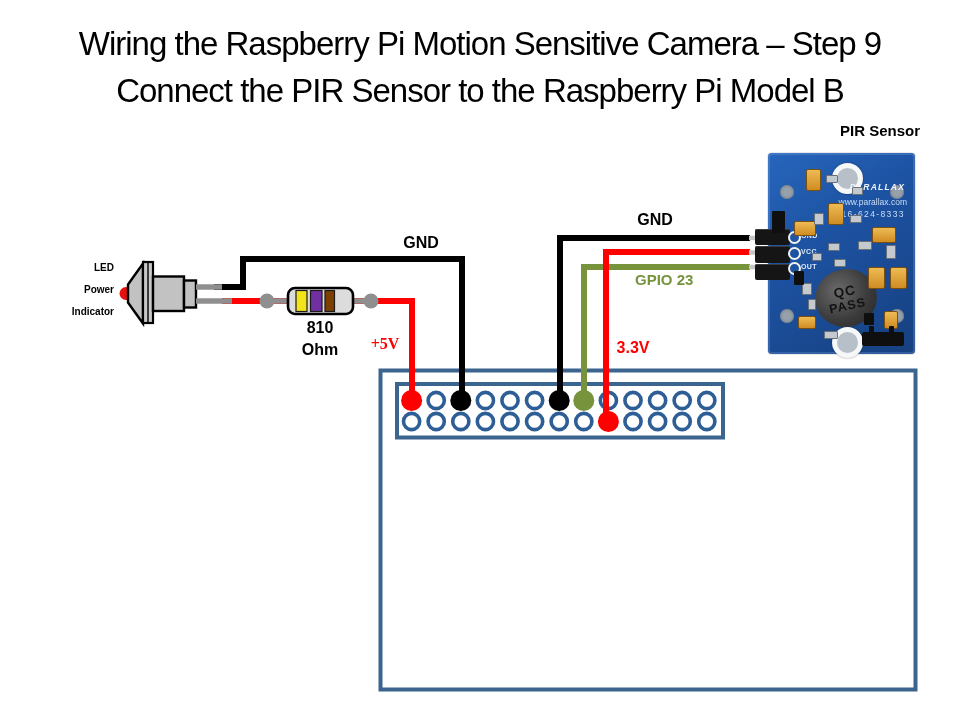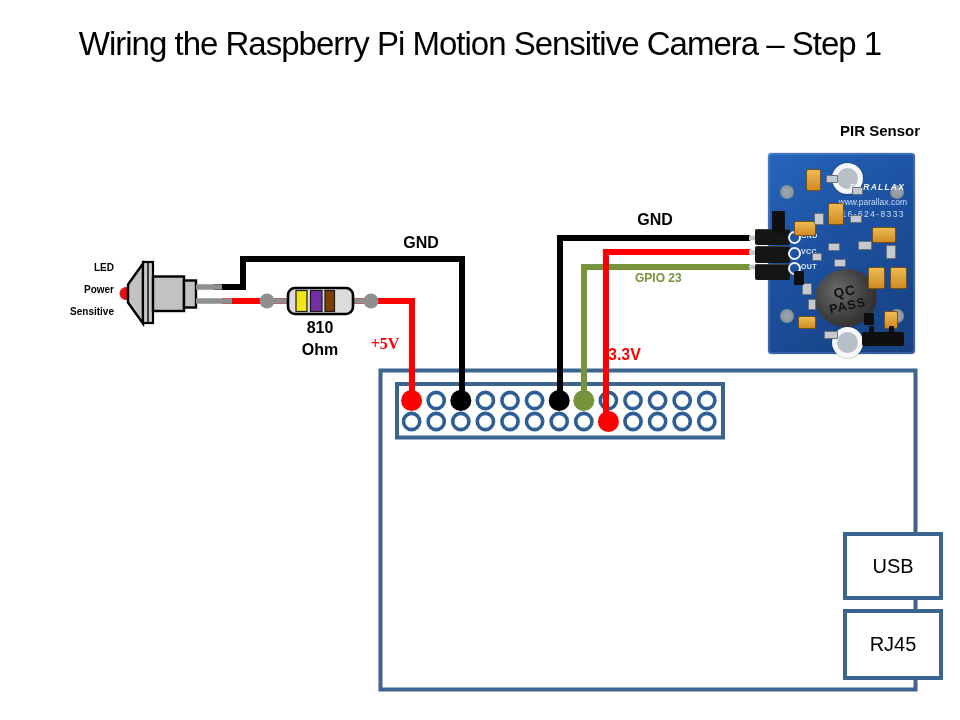--- a/index.html
+++ b/index.html
@@ -43,21 +43,22 @@
   #qc-sticker span{position:static;letter-spacing:1px;}
   .brandtxt{color:#eef3fb;font-weight:bold;font-style:italic;font-size:8.5px;letter-spacing:1.2px;}
   .boardtxt{color:#c9ddf6;font-size:8.5px;}
 </style>
 </head>
 <body>
 
 <div id="stage">
 
   <div class="title">
-    <div>Wiring the Raspberry Pi Motion Sensitive Camera – Step 1</div>
+    <div>Wiring the Raspberry Pi Motion Sensitive Camera – Step 9</div>
+    <div>Connect the PIR Sensor to the Raspberry Pi Model B</div>
   </div>
 
   <svg id="wiring-svg" width="960" height="720" viewBox="0 0 960 720">
 
     <g>
       <rect x="380.5" y="370.5" width="535" height="319" fill="none" stroke="var(--blue)" stroke-width="4"></rect>
       <rect x="397" y="384" width="326" height="53.5" fill="none" stroke="var(--blue)" stroke-width="4"></rect>
     </g>
 
     <g id="pin-grid">
@@ -125,46 +126,40 @@
       <rect x="288" y="288" width="65" height="26" rx="7" fill="#DCDCDC" stroke="#000" stroke-width="2.6"></rect>
       <rect x="296" y="290.5" width="11" height="21" fill="#F2E419" stroke="#1a1a1a" stroke-width="1.2"></rect>
       <rect x="310.5" y="290.5" width="11.5" height="21" fill="#7030A0" stroke="#1a1a1a" stroke-width="1.2"></rect>
       <rect x="325" y="290.5" width="9.5" height="21" fill="#7B3F00" stroke="#1a1a1a" stroke-width="1.2"></rect>
     </g>
   </svg>
 
   <div class="lbl" style="left:30px;top:257px;width:84px;text-align:right;font-size:10px;line-height:22px;">
     <div>LED</div>
     <div>Power</div>
-    <div>Sensitive</div>
+    <div>Indicator</div>
   </div>
 
   <div class="lbl" style="left:291px;top:317px;width:58px;text-align:center;font-size:16px;line-height:22px;">
     <div>810</div>
     <div>Ohm</div>
   </div>
 
   <div class="lbl" style="left:398px;top:234px;width:46px;text-align:center;font-size:16px;">GND</div>
 
   <div class="lbl" style="left:362px;top:335px;width:46px;text-align:center;font-size:16px;color:var(--wire-red);font-family:Liberation Serif, serif;">+5V</div>
 
   <div class="lbl" style="left:630px;top:211px;width:50px;text-align:center;font-size:16px;">GND</div>
 
-  <div class="lbl" style="left:635px;top:271px;width:80px;font-size:12px;color:var(--wire-green);">GPIO 23</div>
-
-  <div class="lbl" style="left:608px;top:346px;width:50px;font-size:16px;color:var(--wire-red);">3.3V</div>
+  <div class="lbl" style="left:635px;top:271px;width:80px;font-size:15px;color:var(--wire-green);">GPIO 23</div>
+
+  <div class="lbl" style="left:608px;top:339px;width:50px;text-align:center;font-size:16px;color:var(--wire-red);">3.3V</div>
 
   <div class="lbl" style="left:762px;top:122px;width:158px;text-align:right;font-size:15px;">PIR Sensor</div>
 
-  <div class="port-box" style="left:843px;top:532px;width:92px;height:60px;">
-    <span>USB</span>
-  </div>
-  <div class="port-box" style="left:843px;top:609px;width:92px;height:63px;">
-    <span>RJ45</span>
-  </div>
 
   <div id="pir-board">
 
     <div class="housing" style="top:75.5px;"></div>
     <div class="housing" style="top:93px;"></div>
     <div class="housing" style="top:110.5px;"></div>
 
     <div class="pad" style="left:20px;top:78px;"></div>
     <div class="pad" style="left:20px;top:93.5px;"></div>
     <div class="pad" style="left:20px;top:109px;"></div>

